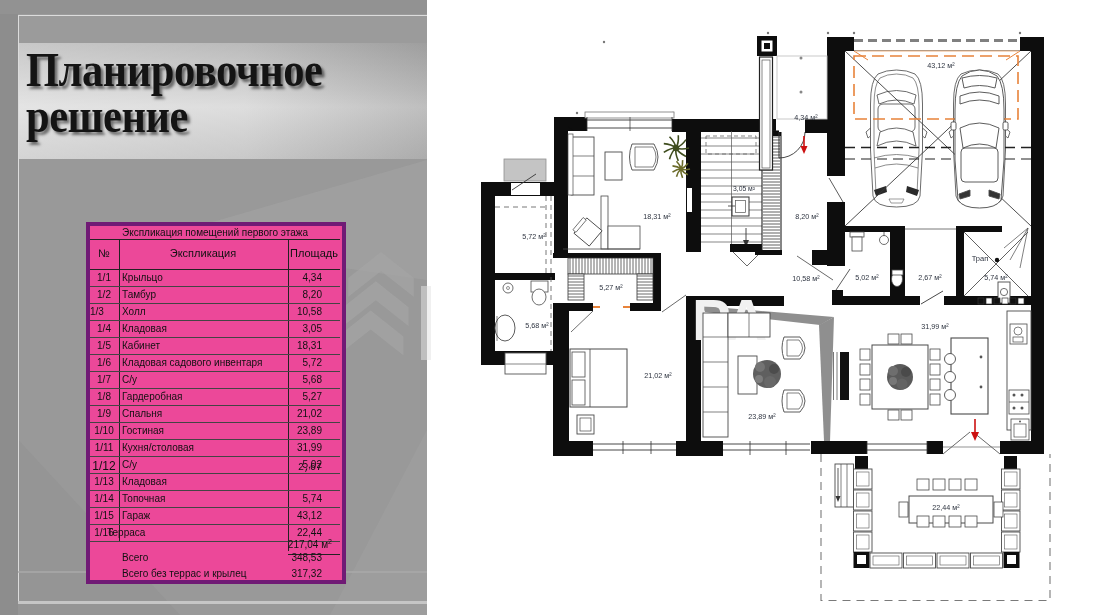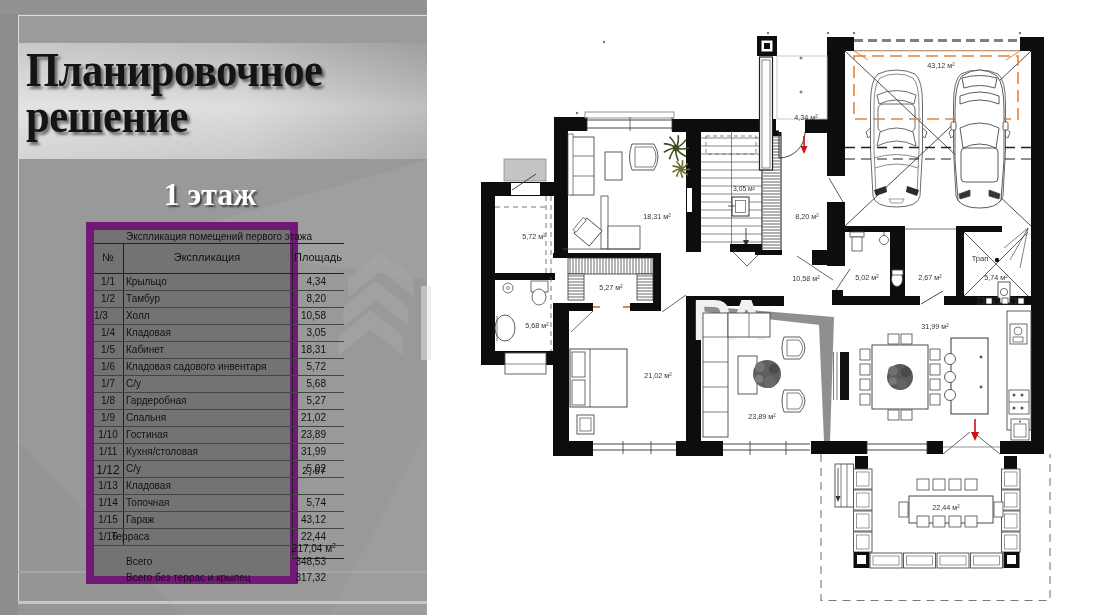--- a/index.html
+++ b/index.html
@@ -12,22 +12,22 @@
        background:linear-gradient(180deg,#ababab 0%,#c9c9c9 40%,#d6d6d6 55%,#bdbdbd 100%);}
   #banner .grad2{position:absolute;left:0;top:0;width:100%;height:100%;
        background:linear-gradient(90deg,rgba(255,255,255,0.35) 0%,rgba(255,255,255,0.18) 55%,rgba(120,120,120,0.25) 100%);}
   #title{position:absolute;left:26px;top:47px;width:400px;
        font-family:"Liberation Serif",serif;font-weight:bold;font-size:48px;line-height:45.5px;transform:scaleX(0.885);transform-origin:0 0;
        color:#141414;letter-spacing:-0.5px;text-shadow:3px 3px 3px rgba(0,0,0,0.5);}
   #etazh{position:absolute;left:0px;top:176px;width:420px;text-align:center;
        font-family:"Liberation Serif",serif;font-weight:bold;font-size:32px;color:#ffffff;
        text-shadow:2px 2px 2px rgba(40,40,40,0.8);}
   
-  #tbl{position:absolute;left:86px;top:222px;width:212px;height:362px;background:#737373;
-       border:8px solid #701a75;box-sizing:border-box;color:#111;}
+  #tbl{position:absolute;left:86px;top:222px;width:260px;height:362px;background:#ec4899;
+       border:4px solid #701a75;box-sizing:border-box;color:#111;}
   .cline{position:absolute;background:#555;}
   #footline1{position:absolute;left:18px;top:571px;width:409px;height:2px;background:#aaaaaa;opacity:0.75;}
   #footline2{position:absolute;left:18px;top:601px;width:409px;height:2.5px;background:#c6c6c6;}
   .chev{position:absolute;opacity:0.85;}
 </style>
 </head>
 <body>
 <div id="left">
 
   <svg width="427" height="615" style="position:absolute;left:0;top:0">
@@ -36,21 +36,20 @@
     <polygon points="0,615 0,420 180,615" fill="#939393" opacity="0.8"></polygon>
     <polygon points="427,430 330,615 427,615" fill="#a2a2a2" opacity="0.5"></polygon>
   </svg>
   <div style="position:absolute;left:0;top:0;width:18px;height:615px;background:#8d8d8d"></div>
     <div style="position:absolute;left:0;top:0;width:427px;height:14px;background:#929292"></div>
     <div id="borderline"></div>
   <div id="banner">
       <div class="grad2"></div>
     </div>
   <div id="title">Планировочное<br>решение</div>
-  <div id="etazh">1 этаж</div>
 
   <svg class="chev" width="86" height="112" viewBox="0 0 100 130" style="left:338px;top:252px">
     <g fill="#a6a6a6" opacity="0.8">
       <path d="M38,0 L76,30 L76,52 L38,22 L0,52 L0,30 Z" transform="translate(12,0)"></path>
       <path d="M38,0 L76,30 L76,52 L38,22 L0,52 L0,30 Z" transform="translate(6,34)"></path>
       <path d="M38,0 L76,30 L76,52 L38,22 L0,52 L0,30 Z" transform="translate(0,68)"></path>
     </g>
   </svg>
   <div style="position:absolute;left:421px;top:286px;width:6px;height:74px;background:#c8c8c8;opacity:0.8"></div>
     <div id="footline1"></div>

